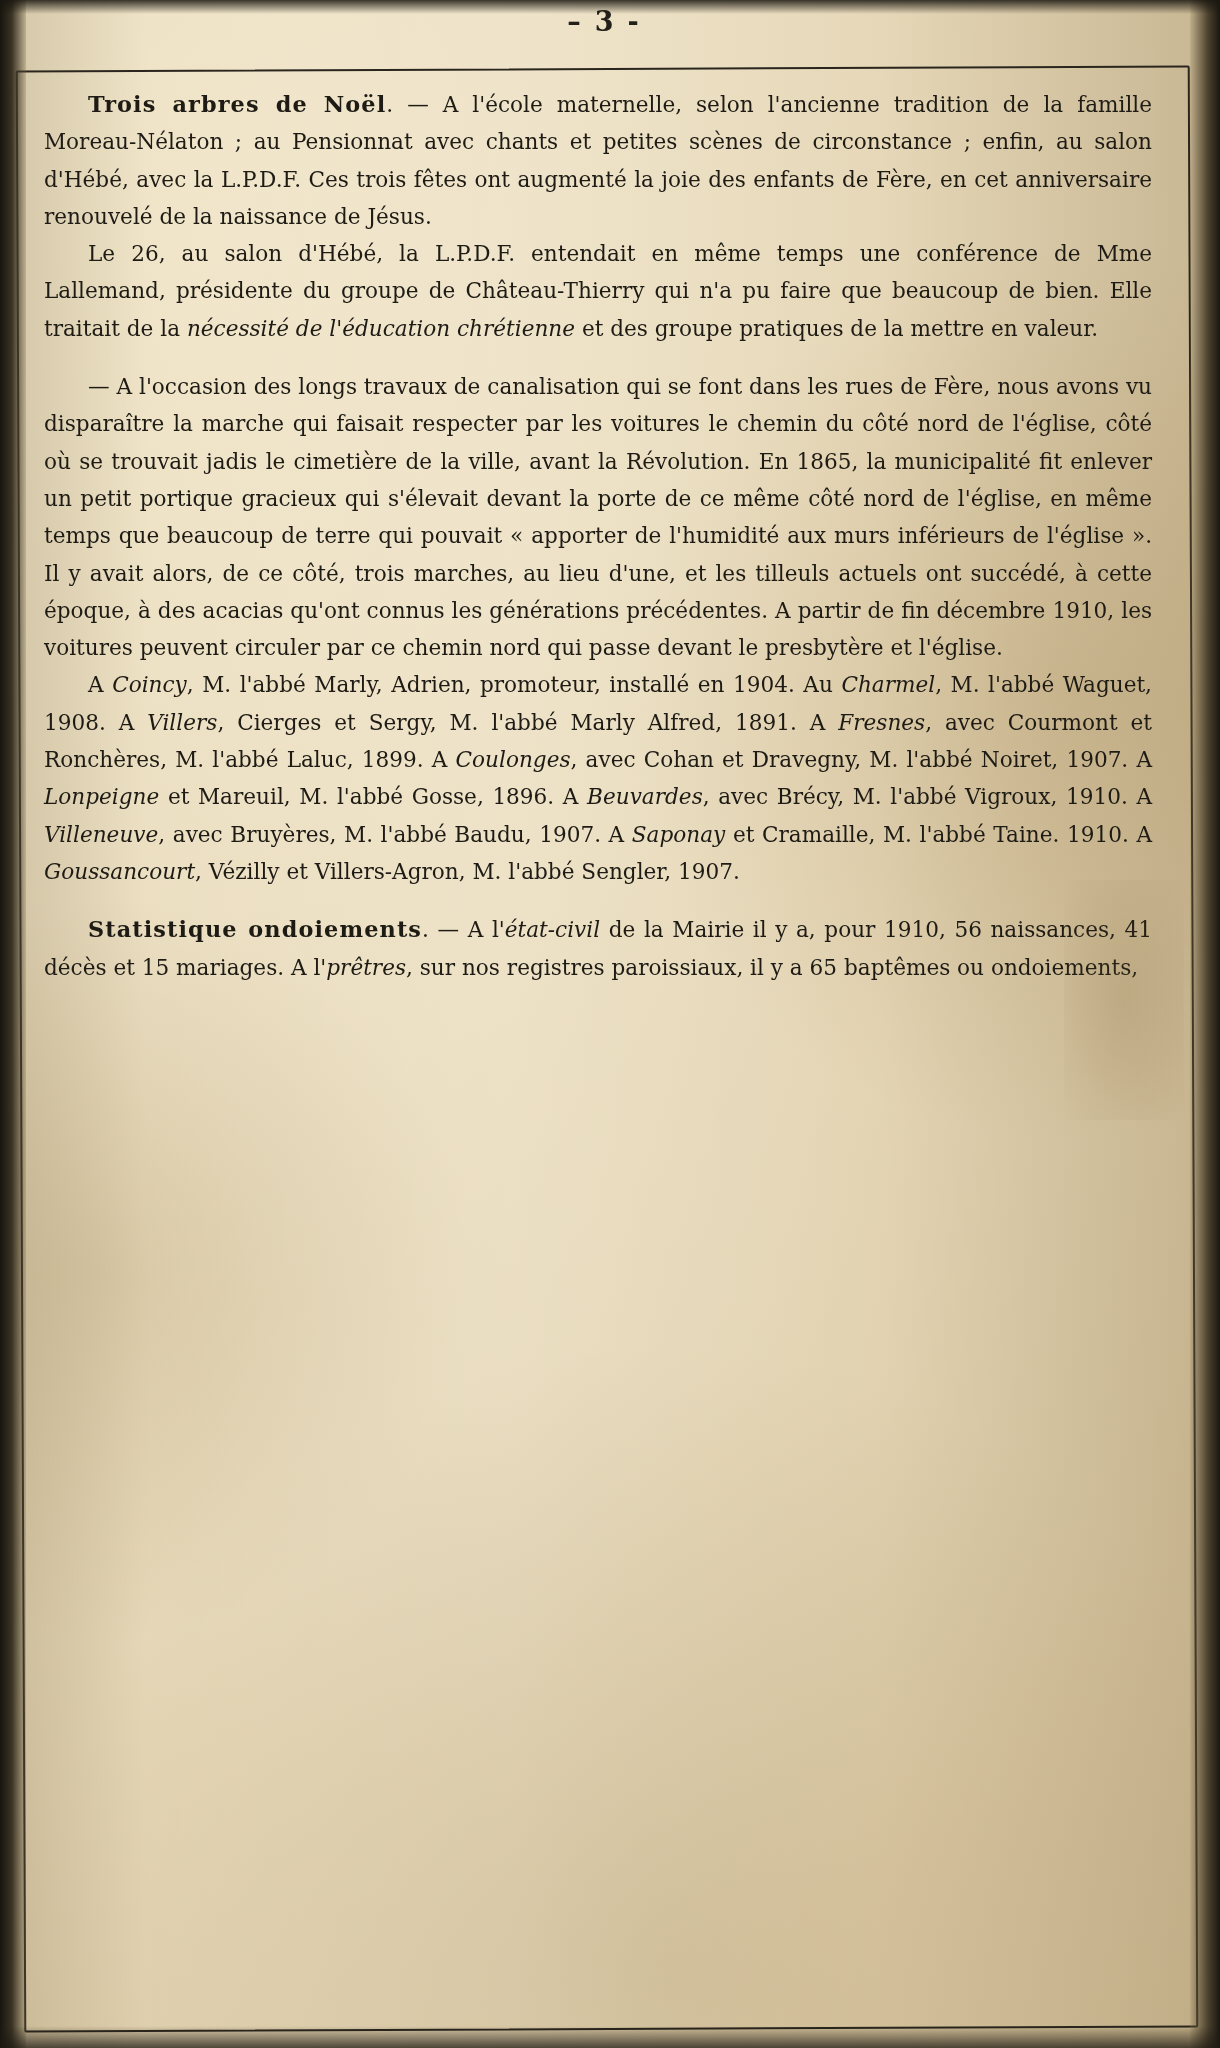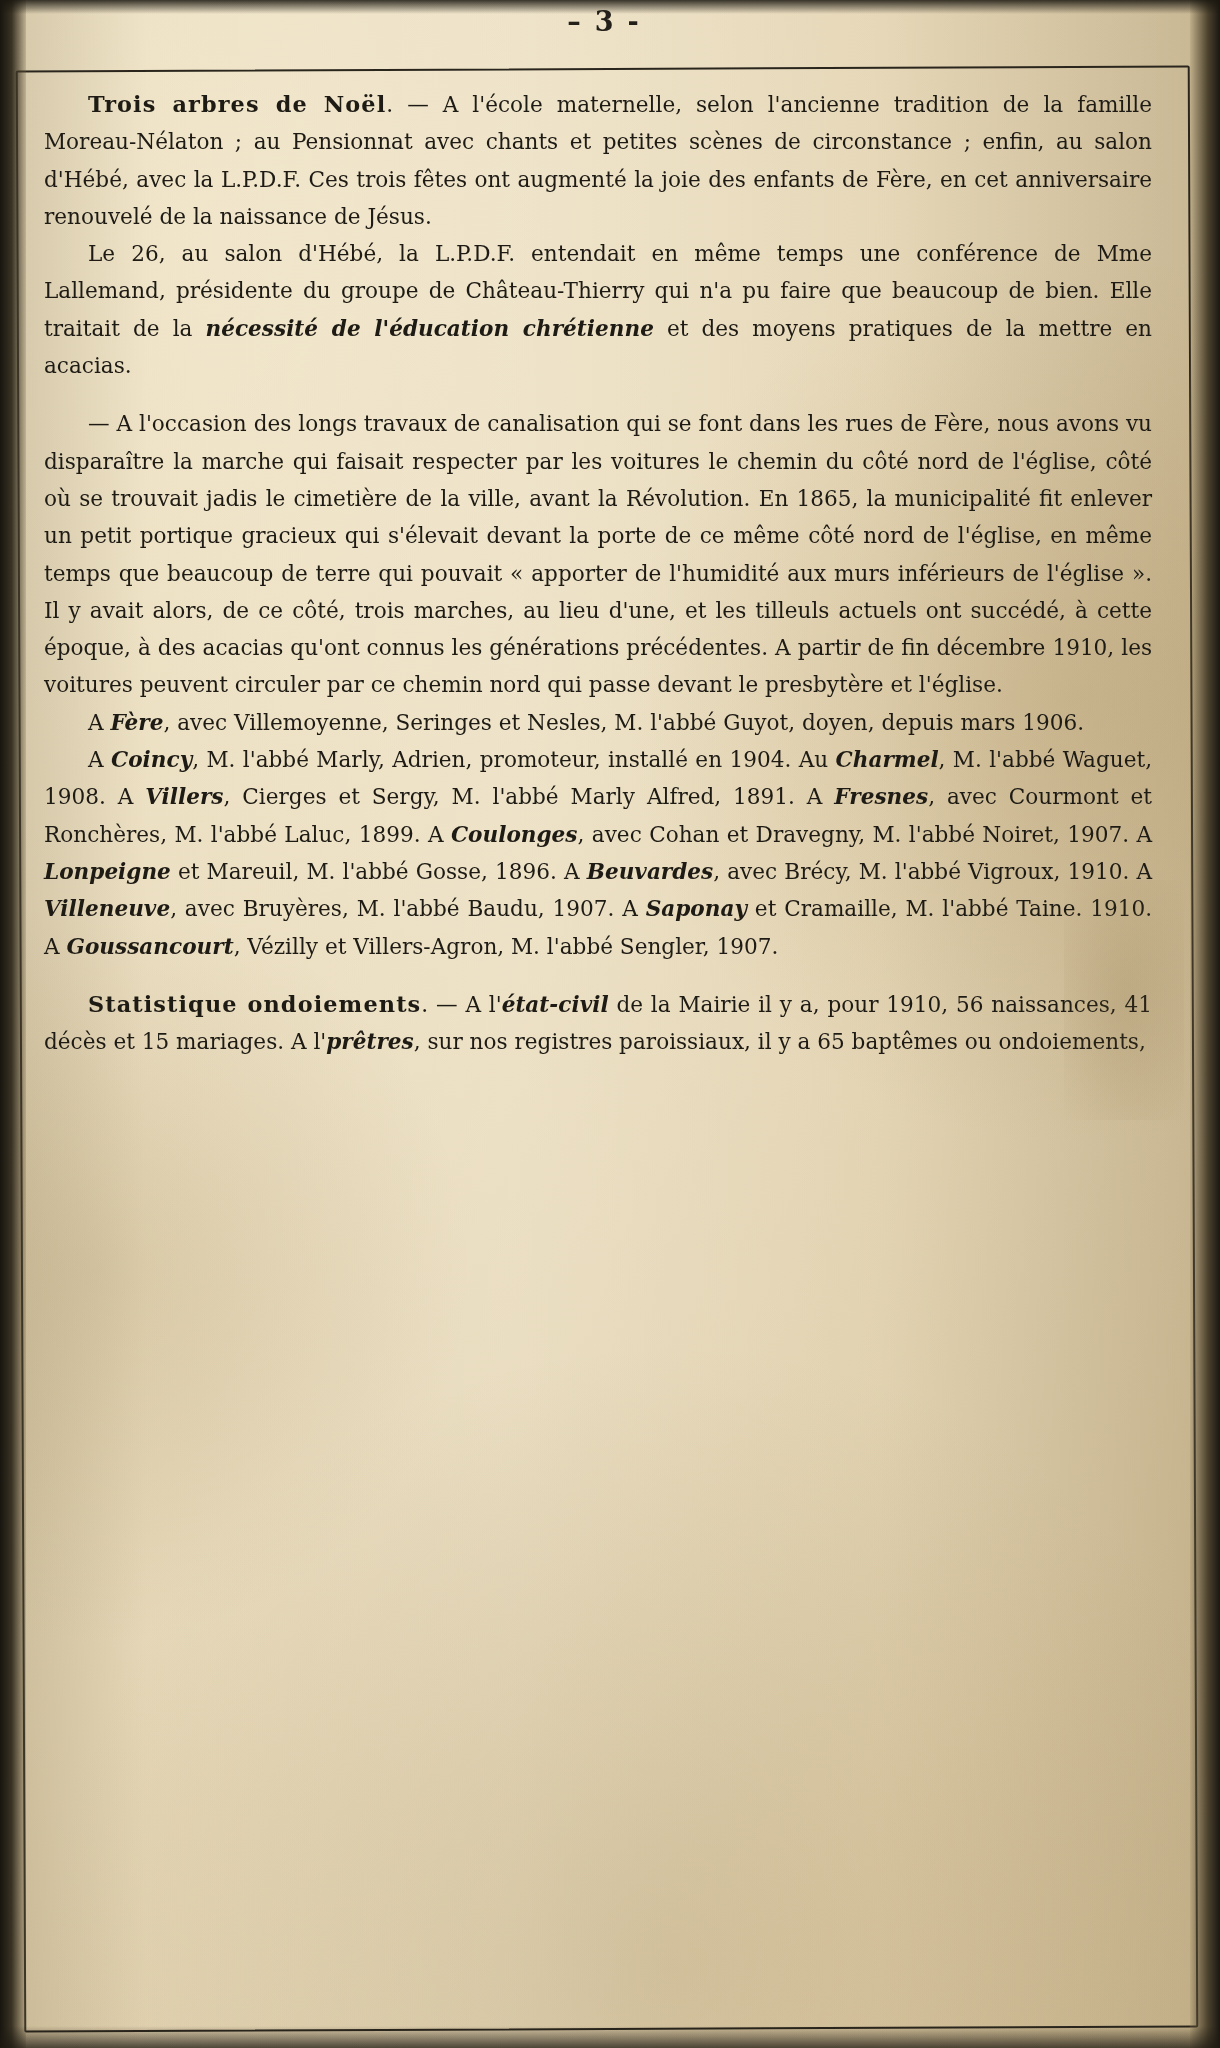--- a/index.html
+++ b/index.html
@@ -119,21 +119,21 @@
   }
   p.indent { text-indent: 44px; }
   p.space-before { margin-top: 21px; }
 
   .run-head {
     font-weight: 700;
     letter-spacing: 1.1px;
     font-size: 22.4px;
     margin-top: 12px;
   }
-  i, .ital { font-style: italic; font-weight: bold; }
+  i, .ital { font-style: italic; }
 
   
   .smudge {
     position: absolute;
     right: 36px; top: 880px;
     width: 120px; height: 240px;
     background: radial-gradient(ellipse at center, rgba(120,95,45,0.16), rgba(120,95,45,0));
     z-index: 5; pointer-events: none;
   }
 </style>
@@ -151,31 +151,28 @@
 
   <div class="frame"></div>
 
   <div class="column">
 
     <p class="indent">
       <span class="run-head">Trois arbres de Noël</span><span>. — A l'école maternelle, selon l'ancienne tradition de la famille Moreau-Nélaton ; au Pensionnat avec chants et petites scènes de circonstance ; enfin, au salon d'Hébé, avec la L.P.D.F. Ces trois fêtes ont augmenté la joie des enfants de Fère, en cet anniversaire renouvelé de la naissance de Jésus.</span>
     </p>
 
     <p class="indent">
-      <span>Le 26, au salon d'Hébé, la L.P.D.F. entendait en même temps une conférence de Mme Lallemand, présidente du groupe de Château-Thierry qui n'a pu faire que beaucoup de bien. Elle traitait de la </span><i>nécessité de l'éducation chrétienne</i><span> et des moyens pratiques de la mettre en acacias.</span>
+      <span>Le 26, au salon d'Hébé, la L.P.D.F. entendait en même temps une conférence de Mme Lallemand, présidente du groupe de Château-Thierry qui n'a pu faire que beaucoup de bien. Elle traitait de la </span><i>nécessité de l'éducation chrétienne</i><span> et des groupe pratiques de la mettre en valeur.</span>
     </p>
 
     <p class="indent space-before">
       <span>— A l'occasion des longs travaux de canalisation qui se font dans les rues de Fère, nous avons vu disparaître la marche qui faisait respecter par les voitures le chemin du côté nord de l'église, côté où se trouvait jadis le cimetière de la ville, avant la Révolution. En 1865, la municipalité fit enlever un petit portique gracieux qui s'élevait devant la porte de ce même côté nord de l'église, en même temps que beaucoup de terre qui pouvait « apporter de l'humidité aux murs inférieurs de l'église ». Il y avait alors, de ce côté, trois marches, au lieu d'une, et les tilleuls actuels ont succédé, à cette époque, à des acacias qu'ont connus les générations précédentes. A partir de fin décembre 1910, les voitures peuvent circuler par ce chemin nord qui passe devant le presbytère et l'église.</span>
     </p>
 
 
-    <p class="indent">
-      <span>A </span><i>Fère</i><span>, avec Villemoyenne, Seringes et Nesles, M. l'abbé Guyot, doyen, depuis mars 1906.</span>
-    </p>
 
     <p class="indent"><span>A </span><i>Coincy</i><span>, M. l'abbé Marly, Adrien, promoteur, installé en 1904. Au </span><i>Charmel</i><span>, M. l'abbé Waguet, 1908. A </span><i>Villers</i><span>, Cierges et Sergy, M. l'abbé Marly Alfred, 1891. A </span><i>Fresnes</i><span>, avec Courmont et Ronchères, M. l'abbé Laluc, 1899. A </span><i>Coulonges</i><span>, avec Cohan et Dravegny, M. l'abbé Noiret, 1907. A </span><i>Lonpeigne</i><span> et Mareuil, M. l'abbé Gosse, 1896. A </span><i>Beuvardes</i><span>, avec Brécy, M. l'abbé Vigroux, 1910. A </span><i>Villeneuve</i><span>, avec Bruyères, M. l'abbé Baudu, 1907. A </span><i>Saponay</i><span> et Cramaille, M. l'abbé Taine. 1910. A </span><i>Goussancourt</i><span>, Vézilly et Villers-Agron, M. l'abbé Sengler, 1907.</span></p>
 
     <p class="indent space-before">
       <span class="run-head">Statistique ondoiements</span><span><span>. — A l'</span><i>état-civil</i><span> de la Mairie il y a, pour 1910, 56 naissances, 41 décès et 15 mariages. A l'</span><i>prêtres</i><span>, sur nos registres paroissiaux, il y a 65 baptêmes ou ondoiements,</span></span>
     </p>
 
   </div>
 
   <div class="smudge"></div>

